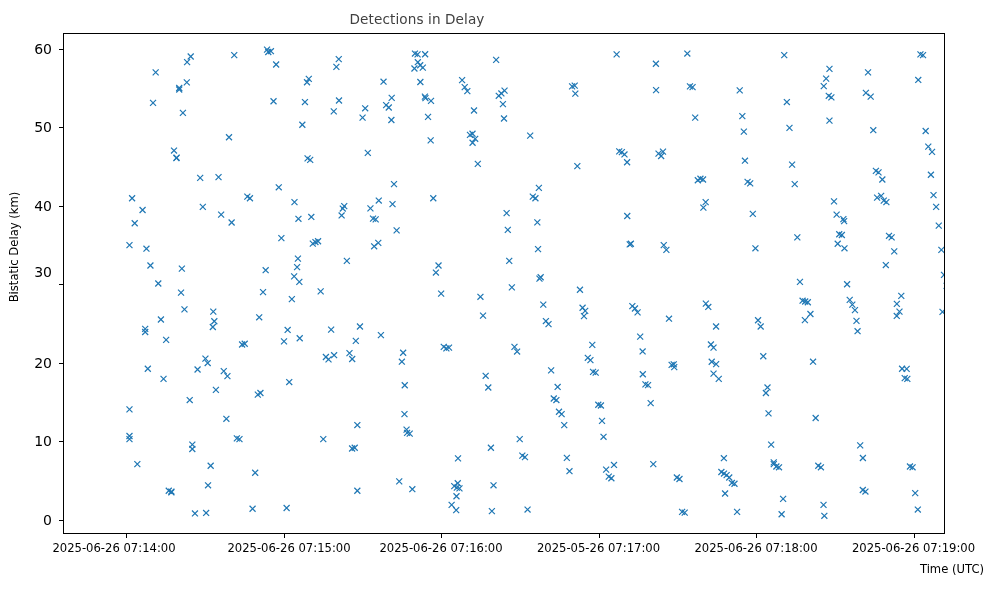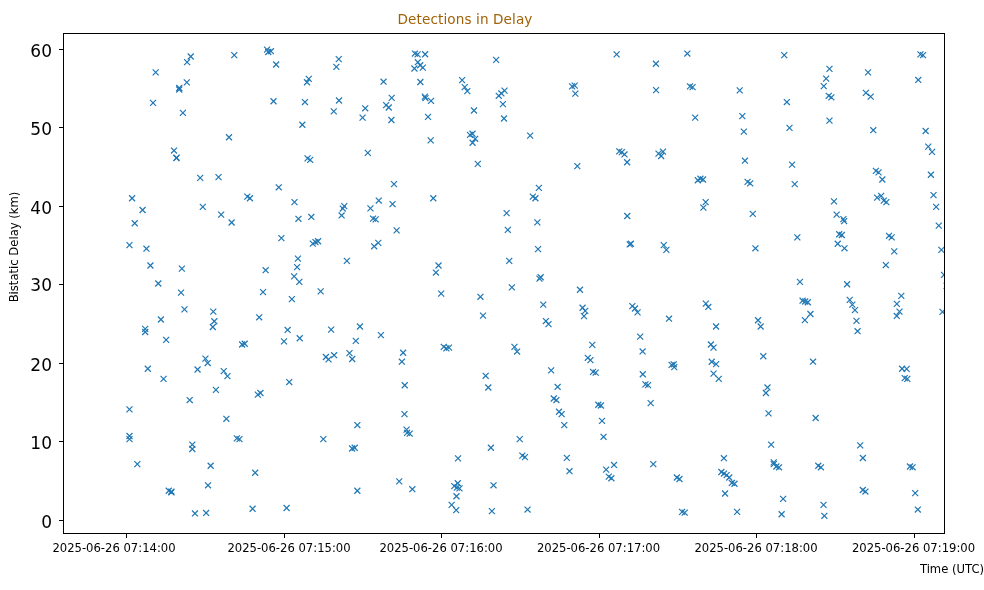--- a/index.html
+++ b/index.html
@@ -2,35 +2,35 @@
 <html><head>
 <meta charset="utf-8">
 <style>
   html,body{margin:0;padding:0;}
   body{width:984px;height:590px;background:#ffffff;
        font-family:"DejaVu Sans","Liberation Sans",sans-serif;
        overflow:hidden;position:relative;}
   #figure{position:absolute;left:0;top:0;width:984px;height:590px;background:#ffffff;}
 
   #plot-title{position:absolute;left:0;top:11px;width:834px;text-align:center;
-              font-size:13.6px;color:#a16207;letter-spacing:.1px;padding-left:48px;}
+              font-size:13.6px;color:#404040;letter-spacing:.1px;}
 
   
   #axes{position:absolute;left:63px;top:33px;width:882px;height:501px;
         box-sizing:border-box;border:1.1px solid #000000;background:#ffffff;}
   #points{position:absolute;left:0;top:0;width:100%;height:100%;overflow:hidden;}
 
   
   .xtick{position:absolute;top:534px;width:1px;height:4px;background:#000000;}
   .ytick{position:absolute;left:59px;width:4px;height:1px;background:#000000;}
 
   .xticklabel{position:absolute;top:541px;font-size:11.6px;color:#000000;
               text-align:center;width:160px;margin-left:-80px;white-space:nowrap;}
   .yticklabel{position:absolute;left:0px;width:52px;text-align:right;
-              font-size:17px;color:#000000;}
+              font-size:14px;color:#000000;}
 
   #xlabel{position:absolute;left:0;top:562px;width:984px;text-align:right;
           font-size:11.6px;color:#000000;}
   #ylabel{position:absolute;left:-86px;top:240px;width:200px;text-align:center;
           font-size:11.6px;color:#000000;transform:rotate(-90deg);
           transform-origin:50% 50%;}
 </style>
 </head>
 <body>
 
@@ -460,35 +460,35 @@
   </div>
 
   <div id="x-ticks">
       <div class="xtick" style="left: 126px;"></div>
       <div class="xticklabel" style="left: 114px;">2025-06-26 07:14:00</div>
       <div class="xtick" style="left: 283.5px;"></div>
       <div class="xticklabel" style="left: 289px;">2025-06-26 07:15:00</div>
       <div class="xtick" style="left: 441px;"></div>
       <div class="xticklabel" style="left: 441px;">2025-06-26 07:16:00</div>
       <div class="xtick" style="left: 598.5px;"></div>
-      <div class="xticklabel" style="left: 598.5px;">2025-06-26 07:17:00</div>
+      <div class="xticklabel" style="left: 598.5px;">2025-05-26 07:17:00</div>
       <div class="xtick" style="left: 756px;"></div>
       <div class="xticklabel" style="left: 756px;">2025-06-26 07:18:00</div>
       <div class="xtick" style="left: 913.5px;"></div>
       <div class="xticklabel" style="left: 913.5px;">2025-06-26 07:19:00</div>
     </div>
   <div id="y-ticks">
       <div class="ytick" style="top: 519.865px;"></div>
       <div class="yticklabel" style="top: 511.865px;">0</div>
       <div class="ytick" style="top: 441.339px;"></div>
       <div class="yticklabel" style="top: 433.339px;">10</div>
       <div class="ytick" style="top: 362.812px;"></div>
       <div class="yticklabel" style="top: 354.812px;">20</div>
       <div class="ytick" style="top: 284.285px;"></div>
-      <div class="yticklabel" style="top: 275px;">30</div>
+      <div class="yticklabel" style="top: 264px;">30</div>
       <div class="ytick" style="top: 205.759px;"></div>
       <div class="yticklabel" style="top: 197.759px;">40</div>
       <div class="ytick" style="top: 127.232px;"></div>
       <div class="yticklabel" style="top: 119.232px;">50</div>
       <div class="ytick" style="top: 48.7053px;"></div>
       <div class="yticklabel" style="top: 40.7053px;">60</div>
     </div>
 
   <div id="xlabel">Time (UTC)</div>
   <div id="ylabel">Bistatic Delay (km)</div>

